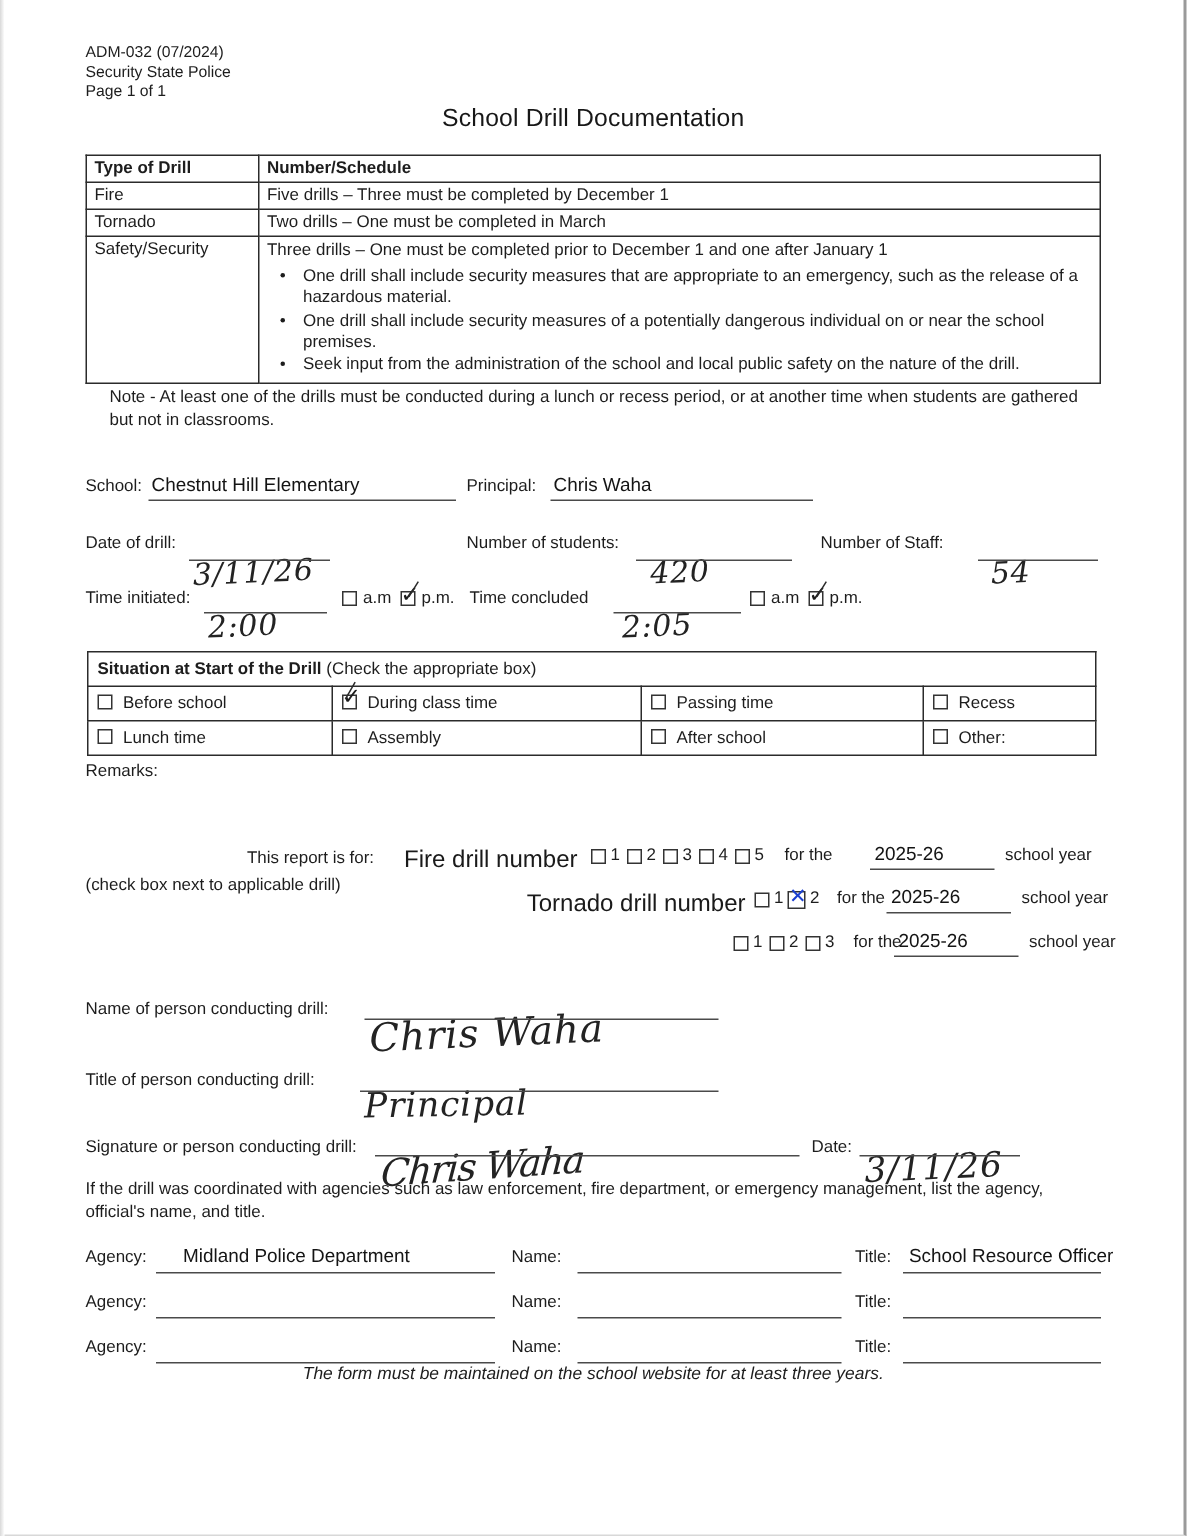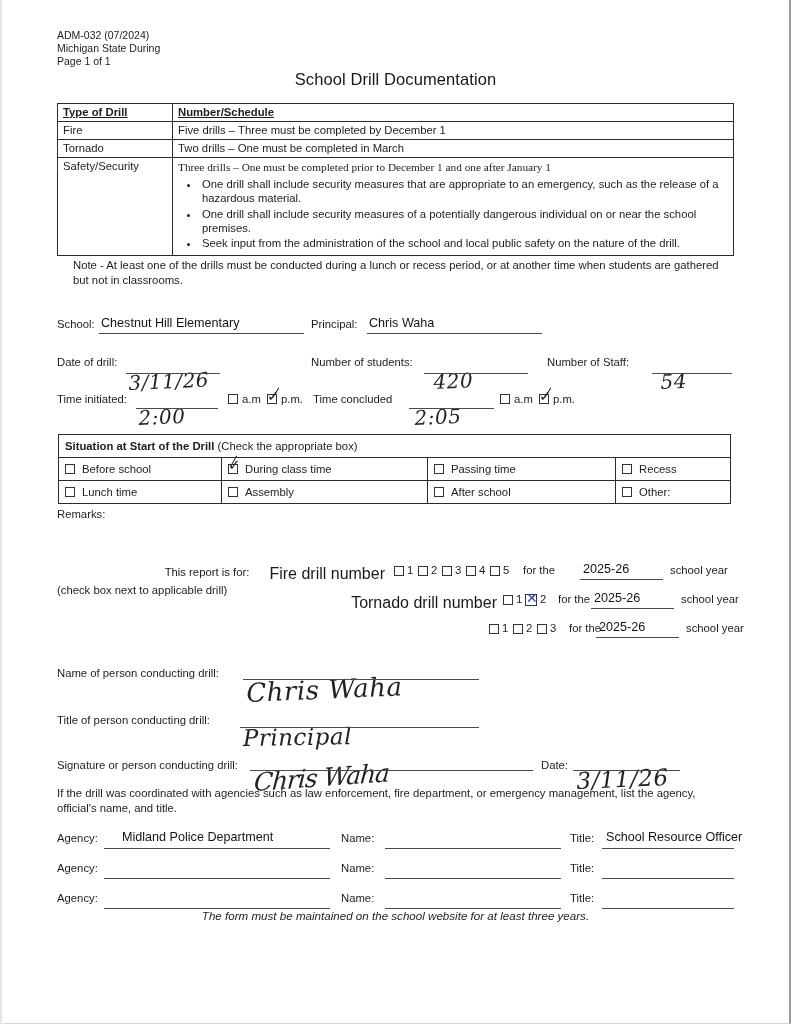--- a/index.html
+++ b/index.html
@@ -67,33 +67,33 @@
     font-size: 11.3px;
     color: #1d1d1d;
   }
   .sched td, .sched th {
     border: 1px solid #2b2b2b;
     padding: 2px 5px 3px 5px;
     vertical-align: top;
     text-align: left;
     font-weight: normal;
   }
-  .sched .hcell { font-weight: bold; text-decoration: underline; }
+  .sched .hcell { font-weight: bold; }
   .sched .c1 { width: 104px; }
   .sched ul {
     margin: 3px 0 2px 0;
     padding-left: 22px;
     list-style: disc;
   }
   .sched ul li {
     margin: 0 0 1px 0;
     padding-left: 2px;
     line-height: 14.2px;
   }
-  .sched .lead { line-height: 14.2px; font-family: Liberation Serif, serif; }
+  .sched .lead { line-height: 14.2px; }
 
   .note {
     position: absolute;
     left: 73px; top: 258px;
     width: 660px;
     font-size: 11.3px;
     line-height: 14.6px;
     color: #1d1d1d;
   }
 
@@ -253,21 +253,21 @@
   }
 </style>
 </head>
 <body>
 
 <div class="page">
 <div class="inner">
 
   <div class="hdr">
     <div>ADM-032 (07/2024)</div>
-    <div>Michigan State During</div>
+    <div>Security State Police</div>
     <div>Page 1 of 1</div>
   </div>
   <div class="doc-title">School Drill Documentation</div>
 
   <table class="sched">
     <tbody>
           <tr>
       <td class="c1 hcell">Type of Drill</td>
       <td class="hcell">Number/Schedule</td>
     </tr>

